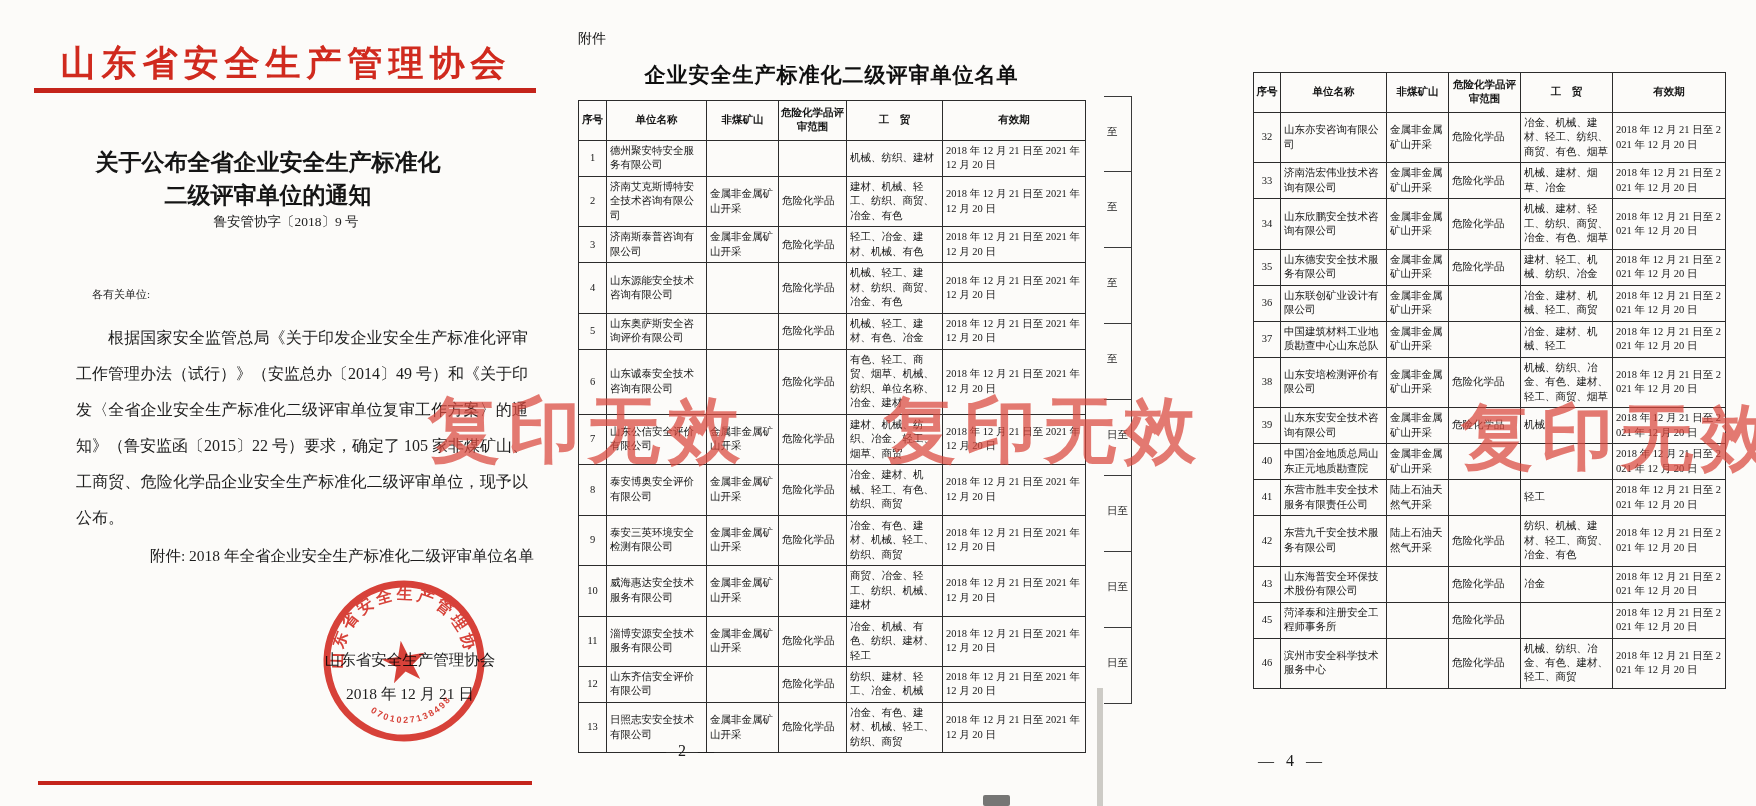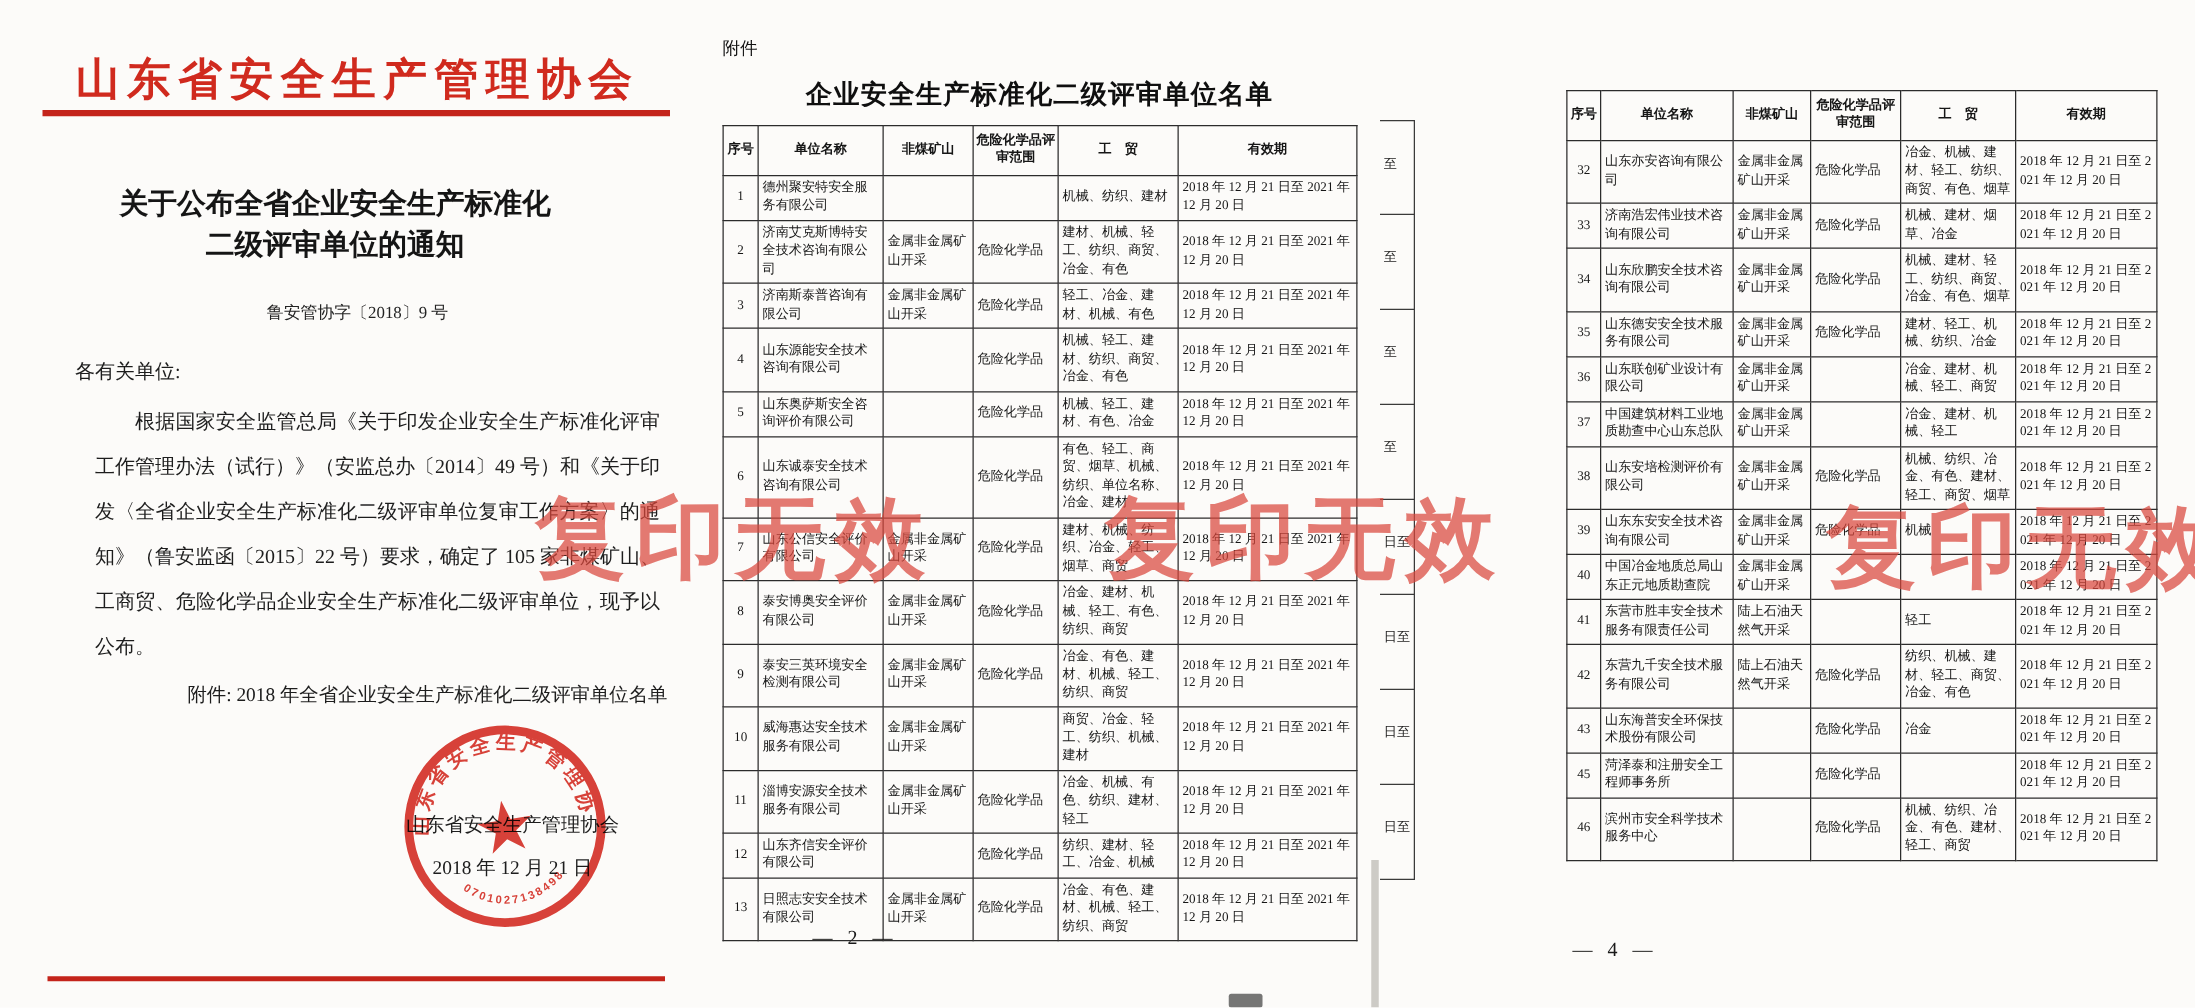--- a/index.html
+++ b/index.html
@@ -20,22 +20,22 @@
     font-size:35px; font-weight:bold;
     color:#d02a1e; letter-spacing:6px;
     white-space:nowrap;
   }
   .org-rule { left:34px; top:88px; width:502px; height:5px; background:#c4241b; }
   .notice-title {
     left:20px; top:146px; width:496px;
     text-align:center; font-weight:bold;
     font-size:23px; line-height:33px; color:#151515;
   }
-  .doc-no { left:38px; top:241px; width:496px; text-align:center; font-size:13.5px; color:#222; }
-  .salutation { left:60px; top:287px; font-size:16px; }
+  .doc-no { left:38px; top:213px; width:496px; text-align:center; font-size:13.5px; color:#222; }
+  .salutation { left:92px; top:287px; font-size:11px; }
   .notice-body {
     left:76px; top:320px; width:452px;
     font-size:16px; line-height:36px;
     text-align:justify; text-indent:2em;
   }
   .attachment-line { left:104px; top:546px; width:430px; font-size:15.5px;text-align:right; }
   .sign-name { left:300px; top:650px; width:220px; text-align:center; font-size:15.5px; }
   .sign-date { left:300px; top:684px; width:220px; text-align:center; font-size:15.5px; }
   .stamp {
     left:318px; top:575px; width:172px; height:172px;

